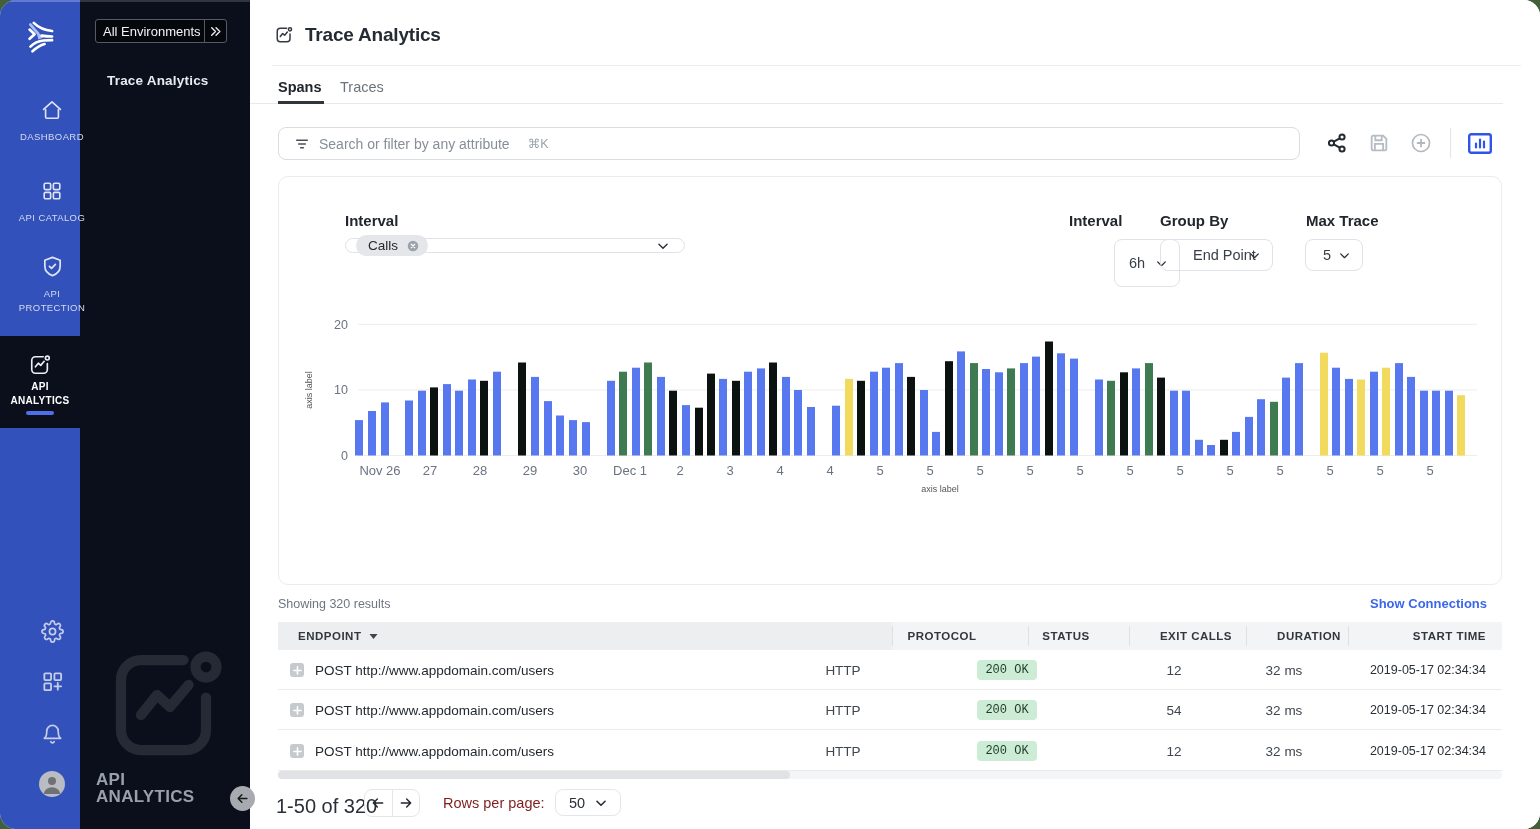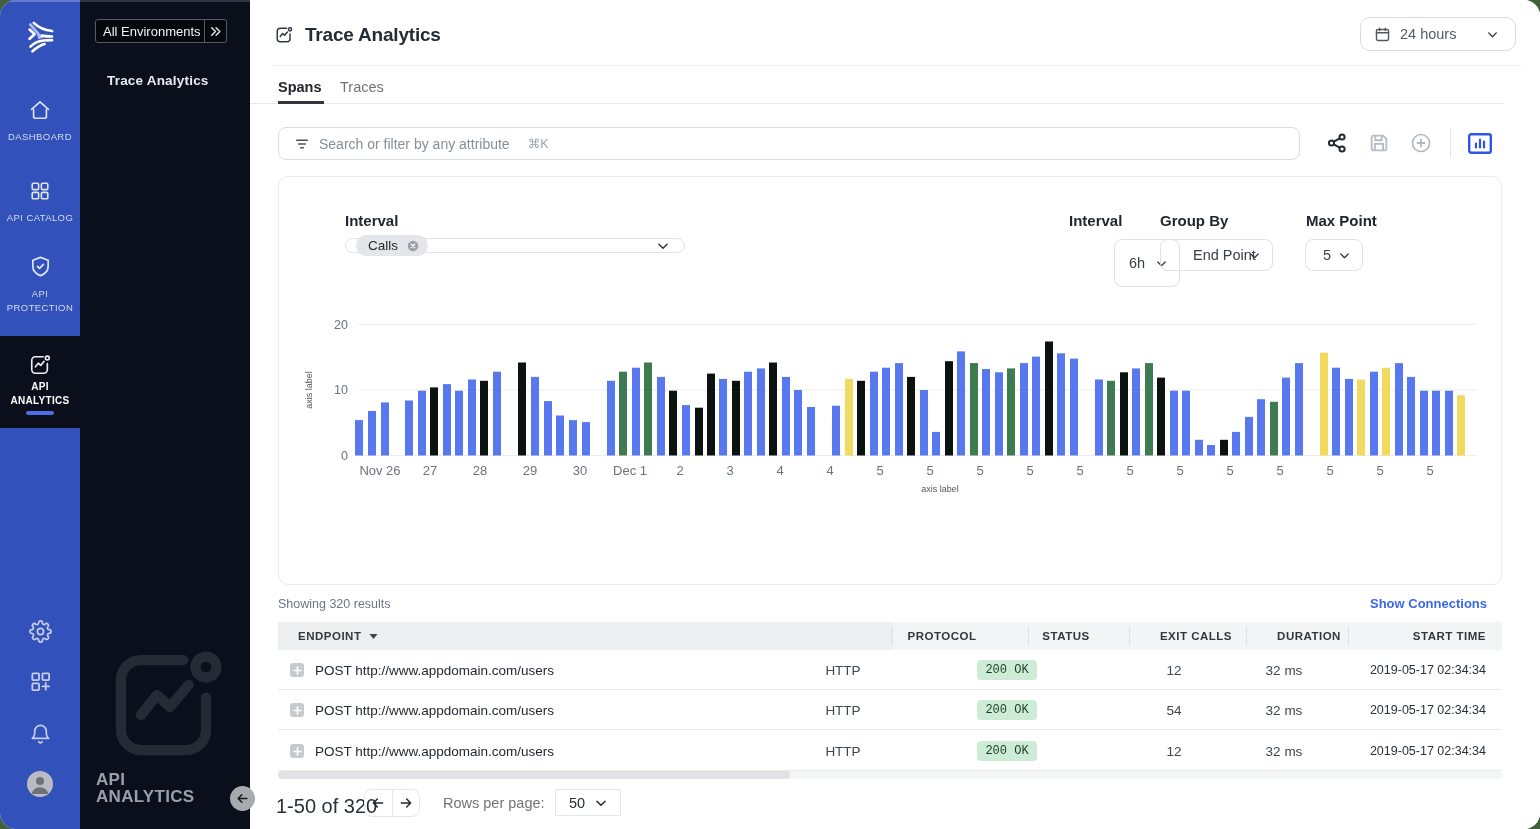--- a/index.html
+++ b/index.html
@@ -3,21 +3,21 @@
 <meta charset="utf-8">
 <style>
 * { margin:0; padding:0; box-sizing:border-box; }
 html,body { width:1540px; height:829px; background:#42603a; font-family:"Liberation Sans", sans-serif; overflow:hidden; }
 #page { position:absolute; left:0; top:0; width:1540px; height:829px; border-radius:16px; overflow:hidden; background:#fff; }
 
 #sb1 { position:absolute; left:0; top:0; width:80px; height:829px; background:#3251ba; }
 #sb1::after { content:""; position:absolute; left:0; top:0; width:80px; height:1.5px; background:#6a81d6; opacity:0.85; }
 #sb2::after { content:""; position:absolute; left:0; top:0; width:170px; height:1.5px; background:#2e3440; }
 #sb1 .logo { position:absolute; left:20px; top:15px; }
-.navitem { position:absolute; left:0; width:80px; text-align:center; color:#dfe4f5; }
+.navitem { position:absolute; left:12px; width:80px; text-align:center; color:#dfe4f5; }
 .navitem .lbl { font-size:9.5px; letter-spacing:0.4px; color:#d5dbee; line-height:14px; margin-top:5px; }
 #nav-active { position:absolute; left:0; top:336px; width:80px; height:92px; background:#0a0f1b; }
 #nav-active .lbl { color:#fff; font-weight:bold; font-size:10px; line-height:14px; letter-spacing:0.3px; margin-top:0px; }
 #nav-active .bar { position:absolute; left:26px; top:75px; width:28px; height:4px; border-radius:2px; background:#4f6fe6; }
 
 #sb2 { position:absolute; left:80px; top:0; width:170px; height:829px; background:#0a0f1b; }
 #envbox { position:absolute; left:15px; top:19px; width:132px; height:24px; border:1px solid #565a62; border-radius:3px; background:#04070c; display:flex; align-items:center; }
 #envbox .txt { color:#f2f3f5; font-size:13px; padding-left:7px; flex:1; }
 #envbox .exp { width:22px; height:100%; border-left:1px solid #565a62; display:flex; align-items:center; justify-content:center; }
 #sb2 .title { position:absolute; left:27px; top:73px; color:#e8eaef; font-size:13.5px; font-weight:bold; letter-spacing:0.2px; }
@@ -58,45 +58,34 @@
 .trow .c { position:absolute; top:13px; }
 .plus { position:absolute; left:12px; top:13px; width:14px; height:14px; border-radius:3px; background:#c6c9ce; display:flex; align-items:center; justify-content:center; }
 .badge { position:absolute; left:699px; top:10px; width:60px; height:20px; background:#cdecd6; border-radius:4px; color:#1e3a28; font-family:"Liberation Mono", monospace; font-size:12px; text-align:center; line-height:20px; }
 #scrollbar { left:28px; top:771px; width:1224px; height:8px; background:#f4f5f7; border-radius:4px; }
 #scrollthumb { left:28px; top:771px; width:512px; height:8px; background:#e0e2e6; border-radius:4px; }
 
 #pag-count { left:26px; top:795px; font-size:20px; color:#2a3038; }
 #pag-arrows { left:114px; top:789px; width:56px; height:28px; border:1px solid #e4e6e9; border-radius:8px; display:flex; }
 #pag-arrows div { flex:1; display:flex; align-items:center; justify-content:center; }
 #pag-arrows div:first-child { border-right:1px solid #e4e6e9; }
-#rpp { left:193px; top:795px; font-size:14.5px; color:#737373; }
-#rpp-sel { left:305px; top:789px; width:66px; height:27px; border:1px solid #e4e6e9; border-radius:0; display:flex; align-items:center; font-size:14.5px; color:#2a3038; }
+#rpp { left:193px; top:795px; font-size:14.5px; color:#7f1d1d; }
+#rpp-sel { left:305px; top:789px; width:66px; height:27px; border:1px solid #e4e6e9; border-radius:8px; display:flex; align-items:center; font-size:14.5px; color:#2a3038; }
 </style>
 </head>
 <body>
 <div id="page">
   <div id="main">
 
     <svg class="abs" style="left:25px;top:26px" width="18" height="18" viewBox="0 0 24 24" fill="none" stroke="#343a42" stroke-width="2" stroke-linecap="round" stroke-linejoin="round">
         <path d="M20 10.5 V17 a4 4 0 0 1 -4 4 H7 a4 4 0 0 1 -4 -4 V7 a4 4 0 0 1 4 -4 h8.5"></path>
         <path d="M7 14 l3.2-4 2.6 2.4 L16.5 8"></path>
         <circle cx="20" cy="4.4" r="2.1"></circle>
       </svg>
     <div class="abs" id="hdr-title">Trace Analytics</div>
-    <div class="abs" id="btn24">
-      <svg style="margin-left:13px" width="17" height="17" viewBox="0 0 24 24" fill="none" stroke="#52575e" stroke-width="2" stroke-linecap="round">
-          <rect x="3.5" y="5" width="17" height="15.5" rx="2"></rect>
-          <path d="M3.5 9.5 h17"></path>
-          <path d="M8 3 v3.5 M16 3 v3.5"></path>
-        </svg>
-      <span class="t">24 hours</span>
-      <svg style="position:absolute;right:16px" width="13" height="13" viewBox="0 0 24 24" fill="none" stroke="#3a4047" stroke-width="2.6" stroke-linecap="round" stroke-linejoin="round">
-          <path d="M5 9 l7 7 7-7"></path>
-        </svg>
-    </div>
     <div class="hline" style="left:22px;top:65px;width:1249px"></div>
     <div class="abs" id="tab-spans">Spans</div>
     <div class="abs" id="tab-traces">Traces</div>
     <div class="hline" style="left:0;top:103px;width:1253px;background:#e7e9eb"></div>
     <div class="abs" id="tab-underline"></div>
 
     <div class="abs" id="search">
       <svg style="margin-left:15px" width="16" height="16" viewBox="0 0 24 24" fill="none" stroke="#4a5058" stroke-width="2.2" stroke-linecap="round">
           <path d="M4 6.5 h16 M7 12 h10 M10 17.5 h4"></path>
         </svg>
@@ -145,21 +134,21 @@
           <path d="M5 9 l7 7 7-7"></path>
         </svg>
     </div>
     <div class="fldlbl" style="left:910px;top:212px">Group By</div>
     <div class="sel" style="left:910px;top:239px;width:113px;height:32px">
         <span style="margin-left:32px">End Point</span>
       <svg style="position:absolute;right:11px" width="13" height="13" viewBox="0 0 24 24" fill="none" stroke="#2b3138" stroke-width="2.4" stroke-linecap="round" stroke-linejoin="round">
           <path d="M5 9 l7 7 7-7"></path>
         </svg>
     </div>
-    <div class="fldlbl" style="left:1056px;top:212px">Max Point</div>
+    <div class="fldlbl" style="left:1056px;top:212px">Max Trace</div>
     <div class="sel" style="left:1055px;top:239px;width:58px;height:32px">
         <span style="margin-left:17px">5</span>
       <svg style="position:absolute;right:11px" width="13" height="13" viewBox="0 0 24 24" fill="none" stroke="#2b3138" stroke-width="2.4" stroke-linecap="round" stroke-linejoin="round">
           <path d="M5 9 l7 7 7-7"></path>
         </svg>
     </div>
 
     <svg class="abs" style="left:0;top:300px" width="1290" height="200" viewBox="0 0 1290 200">
     <line x1="108" y1="24.3" x2="1227" y2="24.3" stroke="#ededee" stroke-width="1"></line>
     <text x="98" y="28.8" text-anchor="end" font-size="12.5" fill="#6b7280">20</text>

